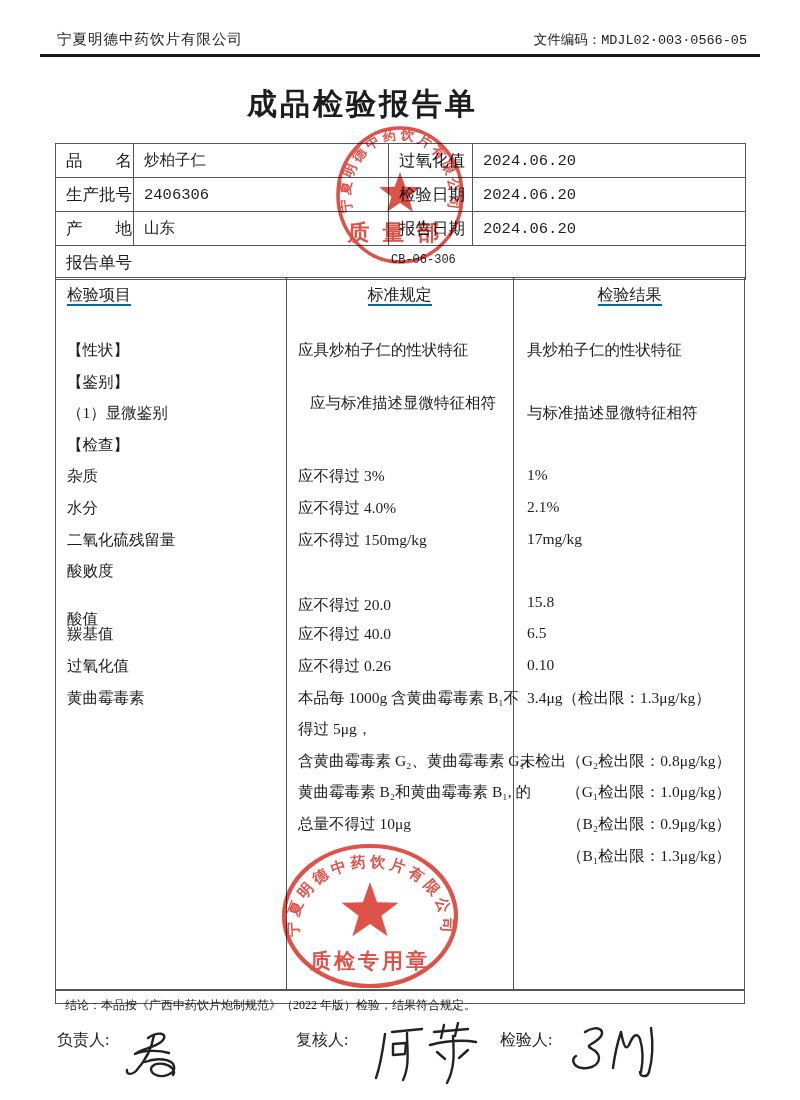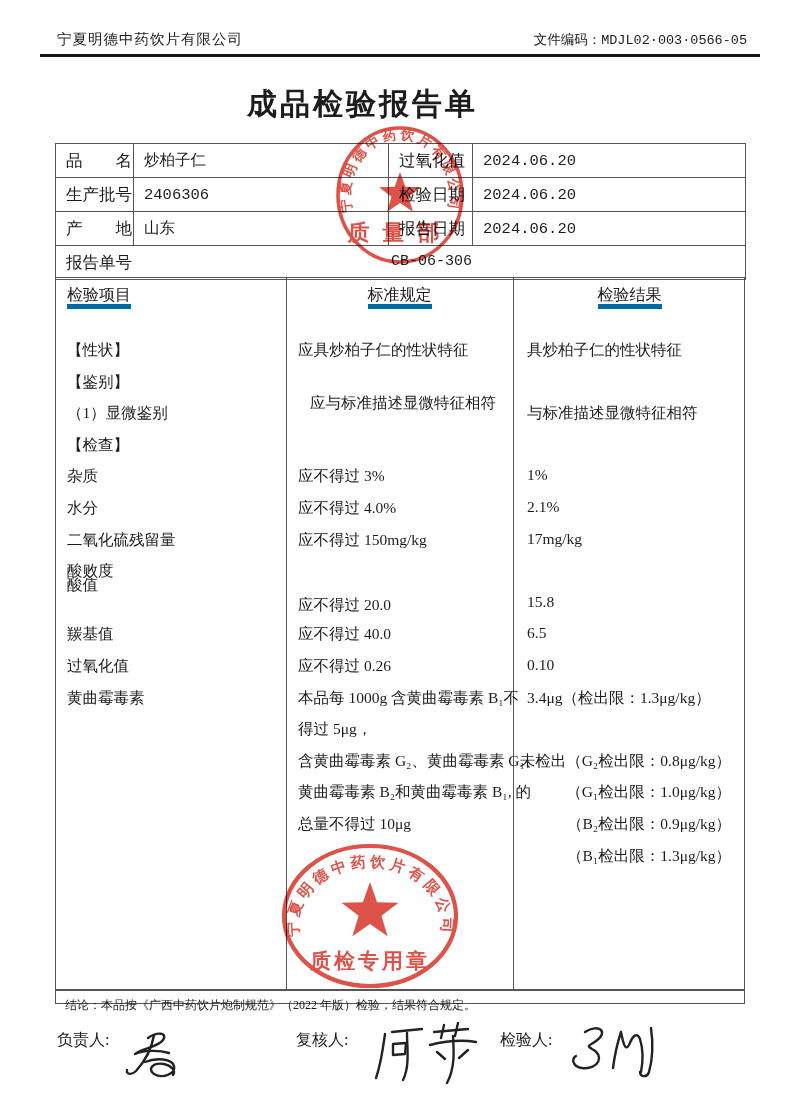--- a/index.html
+++ b/index.html
@@ -14,27 +14,27 @@
   #company{left:57px;top:30px;font-size:14.5px;letter-spacing:1px;}
   #doccode{right:53px;top:31px;font-size:13.5px;}
   #headrule{left:40px;top:54px;width:720px;height:2.5px;background:#161616;}
   
   #title{left:0;top:84px;width:725px;text-align:center;font-size:30px;font-weight:bold;letter-spacing:3px;}
   
   #infotable{left:55px;top:143px;border-collapse:collapse;table-layout:fixed;width:690px;}
   #infotable td{border:1.2px solid #555;height:33px;padding:0 0 0 10px;font-size:16.5px;vertical-align:middle;}
   #infotable .val{font-size:15.5px;}
   #reportno-cell{position:relative;}
-  #reportno-val{position:absolute;left:335px;top:7px;font-size:15px;}
+  #reportno-val{position:absolute;left:335px;top:7px;font-size:12px;}
   
   #maintable{left:55px;top:277px;width:690px;height:713px;border:1.2px solid #555;box-sizing:border-box;}
   .vline{position:absolute;top:0;width:1.2px;height:100%;background:#555;}
   #vline1{left:230px;} #vline2{left:457px;}
   .colhead{position:absolute;top:7px;font-size:16px;}
-  .colhead span{border-bottom:5px solid #0369a1;padding-bottom:1px;}
+  .colhead span{border-bottom:2px solid #0369a1;padding-bottom:1px;}
   #head-item{left:11px;}
   #head-standard{left:230px;width:227px;text-align:center;}
   #head-result{left:457px;width:233px;text-align:center;}
   .tline{position:absolute;height:22px;font-size:15.5px;white-space:nowrap;}
   .tline.c1{left:11px;width:215px;}
   .tline.c2{left:242px;width:210px;}
   .tline.c3{left:471px;width:208px;}
   .tline.c3.r{text-align:right;padding-right:4px;left:457px;width:222px;box-sizing:border-box;}
   
   #conclusion{left:55px;top:990px;width:690px;height:14px;border:1.2px solid #555;box-sizing:border-box;
@@ -116,21 +116,21 @@
       <div class="tline c3" style="top: 188.4px;">1%</div>
       <div class="tline c1" style="top: 220px;">水分</div>
       <div class="tline c2" style="top: 220px;">应不得过 4.0%</div>
       <div class="tline c3" style="top: 220px;">2.1%</div>
       <div class="tline c1" style="top: 251.6px;">二氧化硫残留量</div>
       <div class="tline c2" style="top: 251.6px;">应不得过 150mg/kg</div>
       <div class="tline c3" style="top: 251.6px;">17mg/kg</div>
       <div class="tline c1" style="top: 283.2px;">酸败度</div>
       <div class="tline c2" style="top: 283.2px;"></div>
       <div class="tline c3" style="top: 283.2px;"></div>
-      <div class="tline c1" style="top: 297px;">酸值</div>
+      <div class="tline c1" style="top: 331px;">酸值</div>
       <div class="tline c2" style="top: 317px;">应不得过 20.0</div>
       <div class="tline c3" style="top: 314.8px;">15.8</div>
       <div class="tline c1" style="top: 346.4px;">羰基值</div>
       <div class="tline c2" style="top: 346.4px;">应不得过 40.0</div>
       <div class="tline c3" style="top: 346.4px;">6.5</div>
       <div class="tline c1" style="top: 378px;">过氧化值</div>
       <div class="tline c2" style="top: 378px;">应不得过 0.26</div>
       <div class="tline c3" style="top: 378px;">0.10</div>
       <div class="tline c1" style="top: 409.6px;">黄曲霉毒素</div>
       <div class="tline c2" style="top: 409.6px;">本品每 1000g 含黄曲霉毒素 B₁不</div>

